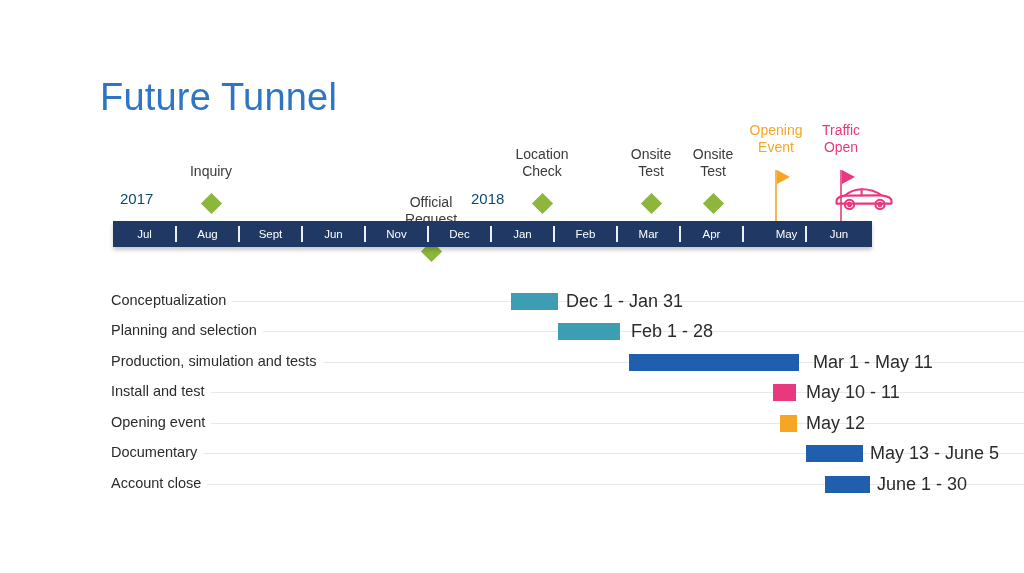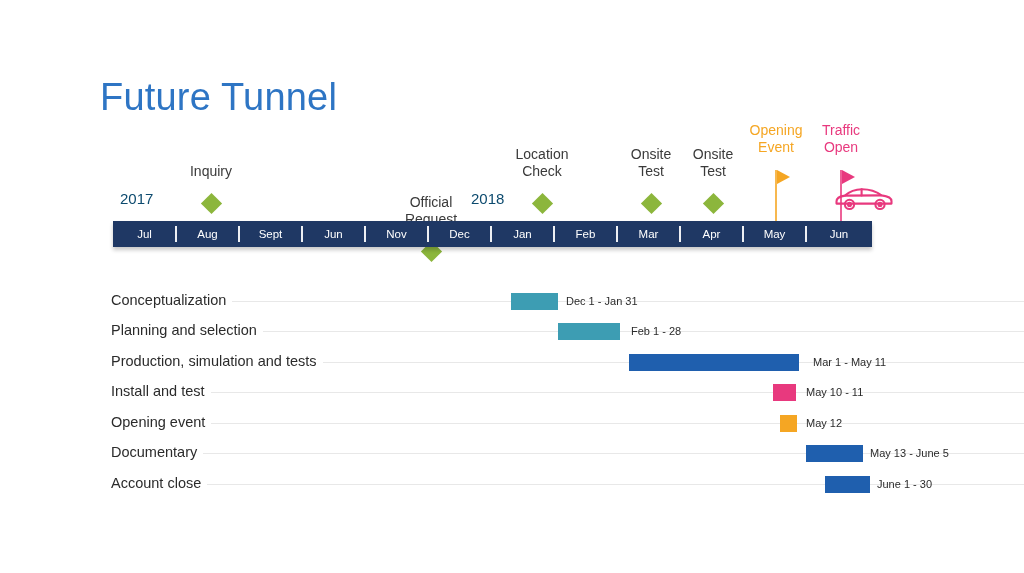--- a/index.html
+++ b/index.html
@@ -171,21 +171,21 @@
     white-space: nowrap;
   }
   .bar {
     position: absolute;
     top: 13px;
     height: 17px;
   }
   .bar-caption {
     position: absolute;
     top: 13px;
-    font-size: 11px;
+    font-size: 18px;
     color: #2B2B2B;
     line-height: 17px;
     white-space: nowrap;
   }
 </style>
 </head>
 <body>
 
 <div id="slide">
 
@@ -250,21 +250,21 @@
         <div class="month-cell" style="left: 315px; width: 63px;">Dec</div>
         <div class="month-sep" style="left: 314.3px;"></div>
         <div class="month-cell" style="left: 378px; width: 63px;">Jan</div>
         <div class="month-sep" style="left: 377.3px;"></div>
         <div class="month-cell" style="left: 441px; width: 63px;">Feb</div>
         <div class="month-sep" style="left: 440.3px;"></div>
         <div class="month-cell" style="left: 504px; width: 63px;">Mar</div>
         <div class="month-sep" style="left: 503.3px;"></div>
         <div class="month-cell" style="left: 567px; width: 63px;">Apr</div>
         <div class="month-sep" style="left: 566.3px;"></div>
-        <div class="month-cell" style="left: 630px; width: 63px;">May</div>
+        <div class="month-cell" style="left: 630px; width: 63px; padding-left: 12px;">May</div>
         <div class="month-sep" style="left: 629.3px;"></div>
         <div class="month-cell" style="left: 693px; width: 66px;">Jun</div>
         <div class="month-sep" style="left: 692.3px;"></div>
       </div>
 
     <div id="car-icon">
       <svg width="64" height="32" viewBox="0 0 64 32" aria-hidden="true">
         <g fill="none" stroke="#E8397E" stroke-width="2.1" stroke-linecap="round" stroke-linejoin="round">
           <path d="M4.5 19.5 C4.5 15.5 8 14.2 13 13.6 C17.5 9.4 22.5 7.2 30 7.2 C38 7.2 44.5 9.6 49.5 13.4 C55 14 59.5 15.6 59.5 19.3 L59.5 21.6 L4.5 21.6 Z"></path>
           <path d="M13.2 13.6 L48.8 13.4"></path>

